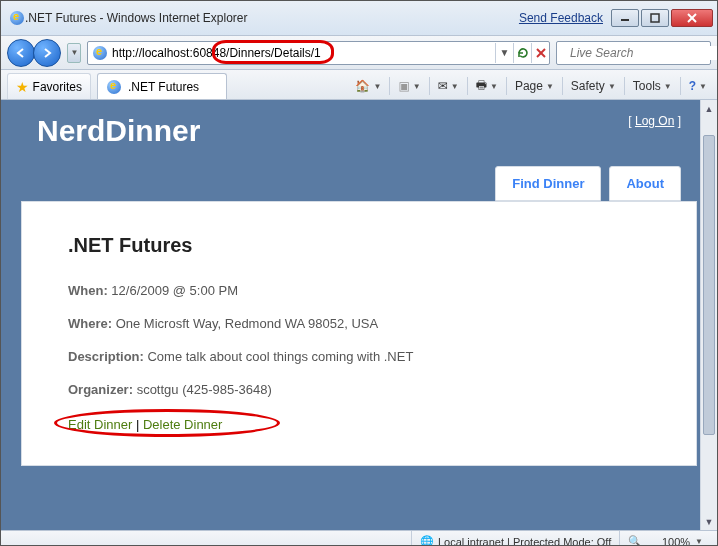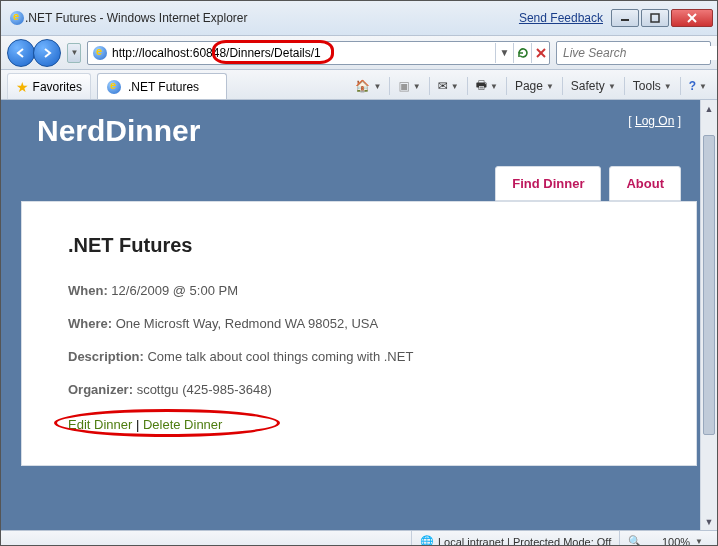--- a/index.html
+++ b/index.html
@@ -20,41 +20,41 @@
   .navbtn { width:28px; height:28px; border-radius:50%; background: radial-gradient(circle at 35% 30%, #6fb3ff, #1a63c9); border:1px solid #18529e; display:flex; align-items:center; justify-content:center; color:#fff; cursor:pointer; }
   .navbtn + .navbtn { margin-left: -2px; }
   .navdrop { width:14px; height:20px; background: linear-gradient(#e8eef6,#c9d6e6); border:1px solid #9bb; border-radius:2px; display:flex;align-items:center;justify-content:center; cursor:pointer;}
   .addressbar { flex:1; display:flex; align-items:center; height:24px; border:1px solid #8a9bb0; background:#fff; border-radius:2px; position:relative; }
   .addressbar .ie-icon-sm { width:16px; height:16px; margin:0 4px;}
   .addressbar .url { font-size:12px; color:#000000; flex:1; white-space:nowrap; overflow:hidden; }
   .url-highlight { position:absolute; border:3px solid #d00; border-radius:14px/10px; height:24px; top:-2px; pointer-events:none; }
   .addr-btn { width:18px; height:20px; border-left:1px solid #c4cedc; display:flex;align-items:center;justify-content:center; cursor:pointer; color:#555; font-size:10px;}
   .addr-refresh { color:#2a7a2a;}
   .addr-stop { color:#c33; }
-  .searchbar { width:155px; height:24px; border:1px solid #8a9bb0; background:#fff; border-radius:2px; display:flex; align-items:center; padding:0 2px; gap:4px;}
+  .searchbar { width:155px; height:24px; border:1px solid #8a9bb0; background:#fff; border-radius:2px; display:flex; align-items:center; padding:0 9px; gap:4px;}
   .searchbar input { border:none; outline:none; font-size:12px; color:#888; font-style:italic; flex:1; }
 
   
   .cmdbar { height: 30px; background: linear-gradient(#f4f6f9, #e3e9f0); border-bottom:1px solid #b8c4d4; display:flex; align-items:flex-end; padding:0 6px; gap:6px;}
   .fav { height:26px; display:flex; align-items:center; gap:4px; padding:0 8px; border:1px solid #cfd7e2; border-bottom:none; background:linear-gradient(#fdfdfe,#e8edf4); border-radius:3px 3px 0 0; font-size:12px; cursor:pointer;}
   .tab { height:26px; display:flex; align-items:center; gap:6px; padding:0 24px 0 8px; border:1px solid #b7c2d2; border-bottom:none; background:#fff; border-radius:3px 3px 0 0; font-size:12px; cursor:pointer; min-width:130px;}
   .cmd-icons { margin-left:auto; display:flex; align-items:center; gap:2px; font-size:12px; color:#333; height:26px;}
   .cmd-item { display:flex; align-items:center; gap:2px; padding:2px 4px; cursor:pointer; border-radius:2px;}
   .cmd-sep { width:1px; height:18px; background:#c4cedc; margin:0 2px;}
   .drop-arrow { font-size:8px; color:#555; margin-left:1px;}
 
   
   .viewport { position:relative; height: calc(546px - 30px - 34px - 30px - 22px); overflow:hidden; }
   .page-bg { background:#5a7ba3; position:absolute; inset:0; }
   .hdr-row { display:flex; justify-content:space-between; align-items:flex-start; padding: 14px 36px 0 36px;}
   .logo { color:#fff; font-size:30px; font-weight:bold; font-family: Arial, sans-serif; text-align: center; }
   .logon { color:#fff; font-size:12px; }
   .logon a { color:#fff; text-decoration:underline; cursor:pointer;}
   .nav-tabs { display:flex; gap:8px; justify-content:flex-end; padding: 18px 36px 0 0;}
-  .nav-tab { background:#fff; border:1px solid #d6dde6; padding:9px 16px; color:#be185d; font-weight:bold; font-size:13px; cursor:pointer; border-radius:3px 3px 0 0;}
+  .nav-tab { background:#fff; border:1px solid #d6dde6; padding:9px 16px; color:#3b82f6; font-weight:bold; font-size:13px; cursor:pointer; border-radius:3px 3px 0 0;}
   .content-card { background:#fff; margin: 0 20px; padding: 32px 46px; border:1px solid #d6dde6;}
   .content-card h1 { font-size:20px; font-weight:bold; color:#222; margin-bottom: 26px; font-family: Arial, sans-serif;}
   .content-card p { font-size:13px; color:#555; margin-bottom:18px;}
   .content-card p strong { color:#666; font-weight:bold;}
   .actions { font-size:13px; position:relative; display:inline-block;}
   .actions a { color:#4d7c0f; cursor:pointer;}
   .action-ring { position:absolute; border:3px solid #d00; border-radius:50%/50%; left:-14px; top:-8px; width:226px; height:28px; pointer-events:none;}
 
   
   .statusbar { height:22px; background:linear-gradient(#f4f6f9,#e3e9f0); border-top:1px solid #b8c4d4; display:flex; align-items:center; font-size:11px; color:#333; padding:0 6px;}

